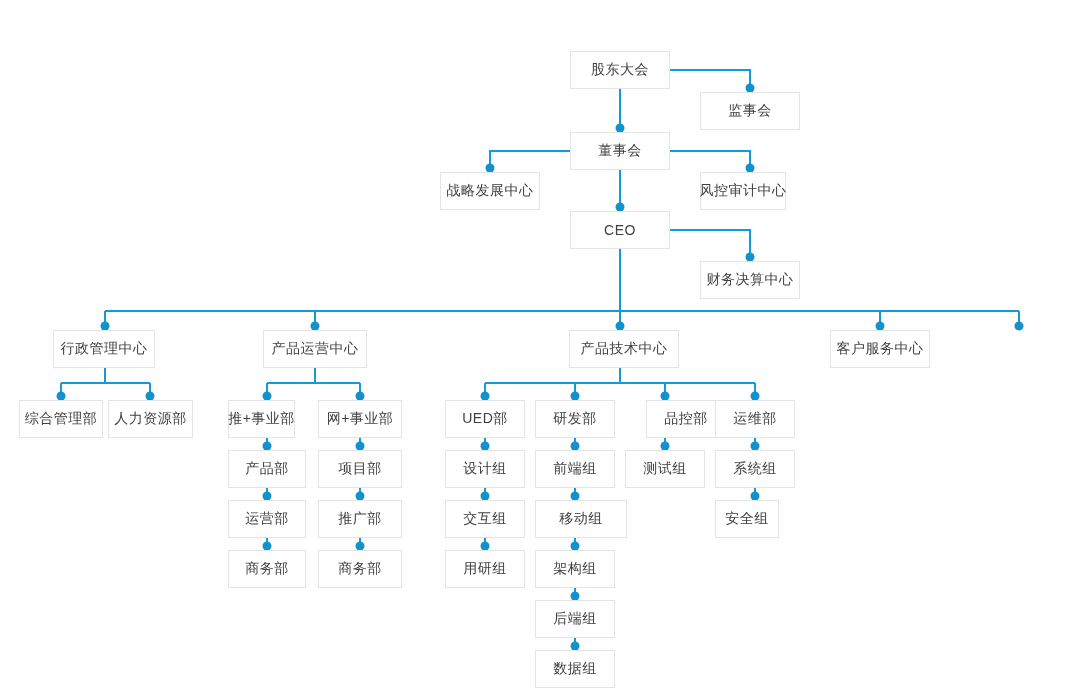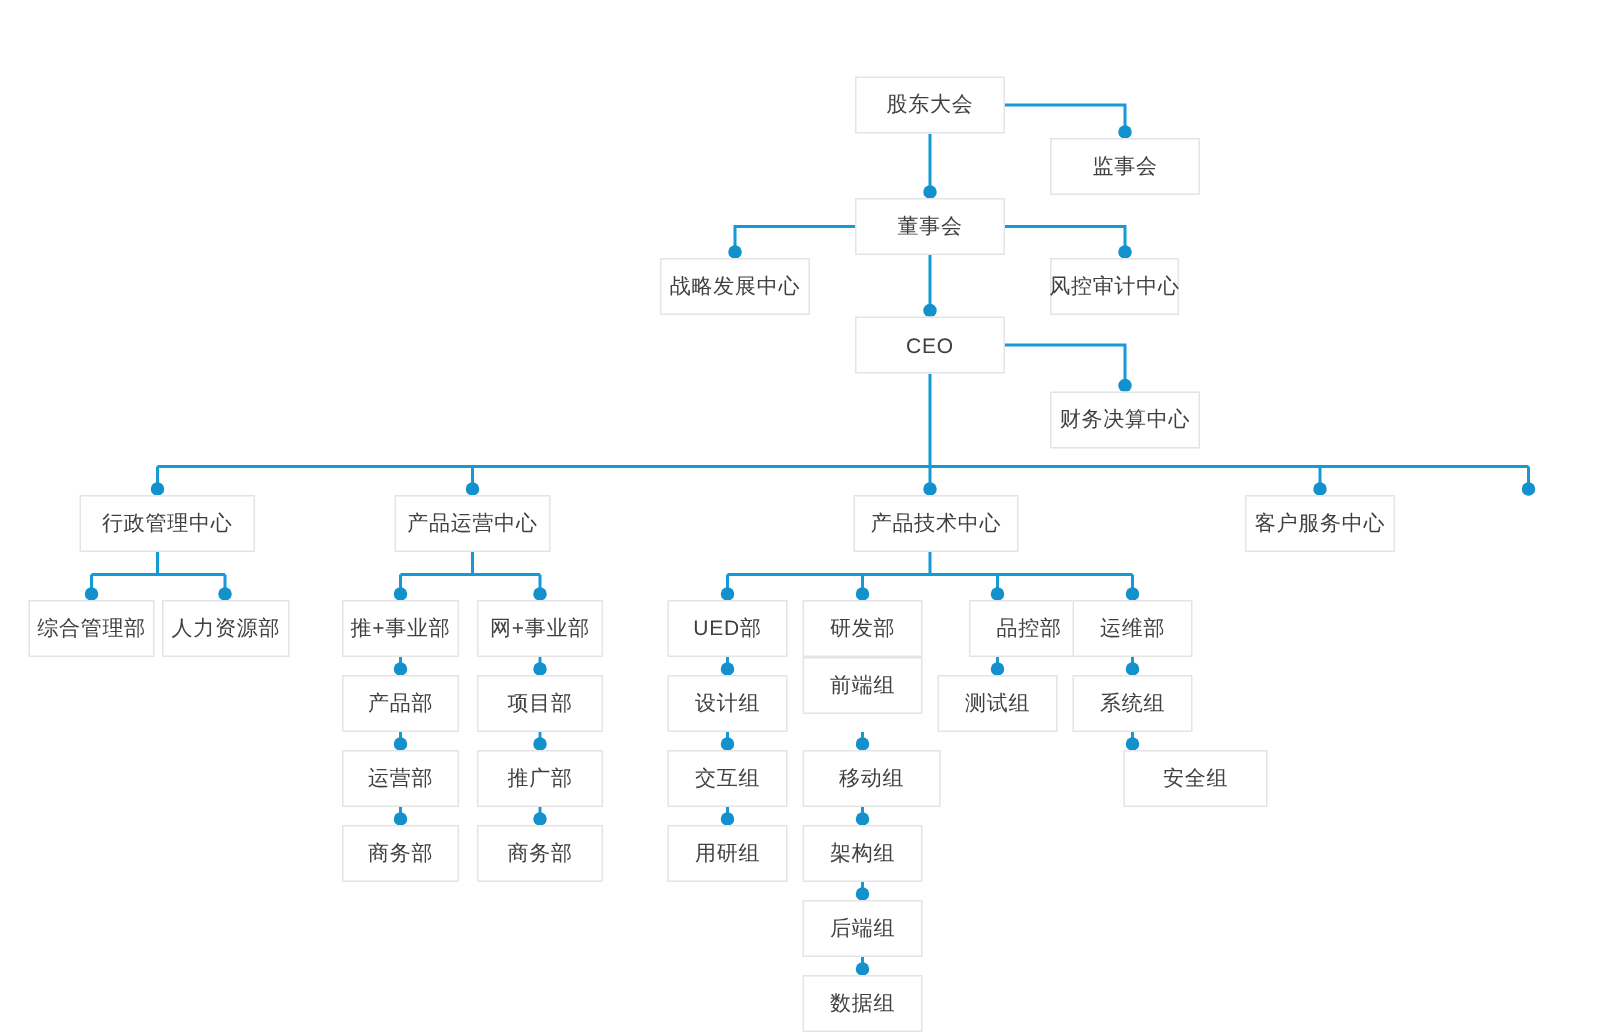--- a/index.html
+++ b/index.html
@@ -79,49 +79,49 @@
   </svg>
 
   <div class="node" style="left:570px;top:51px;width:100px">股东大会</div>
   <div class="node" style="left:700px;top:92px;width:100px">监事会</div>
   <div class="node" style="left:570px;top:132px;width:100px">董事会</div>
   <div class="node" style="left:440px;top:172px;width:100px">战略发展中心</div>
   <div class="node" style="left:700px;top:172px;width:86px">风控审计中心</div>
   <div class="node" style="left:570px;top:211px;width:100px">CEO</div>
   <div class="node" style="left:700px;top:261px;width:100px">财务决算中心</div>
 
-  <div class="node" style="left:53px;top:330px;width:117px">行政管理中心</div>
+  <div class="node" style="left:53px;top:330px;width:102px">行政管理中心</div>
   <div class="node" style="left:263px;top:330px;width:104px">产品运营中心</div>
   <div class="node" style="left:569px;top:330px;width:110px">产品技术中心</div>
   <div class="node" style="left:830px;top:330px;width:100px">客户服务中心</div>
 
   <div class="node" style="left:19px;top:400px;width:84px">综合管理部</div>
   <div class="node" style="left:108px;top:400px;width:85px">人力资源部</div>
 
-  <div class="node" style="left:228px;top:400px;width:78px">推+事业部</div>
+  <div class="node" style="left:228px;top:400px;width:67px">推+事业部</div>
   <div class="node" style="left:318px;top:400px;width:84px">网+事业部</div>
   <div class="node" style="left:228px;top:450px;width:78px">产品部</div>
   <div class="node" style="left:228px;top:500px;width:78px">运营部</div>
   <div class="node" style="left:228px;top:550px;width:78px">商务部</div>
   <div class="node" style="left:318px;top:450px;width:84px">项目部</div>
   <div class="node" style="left:318px;top:500px;width:84px">推广部</div>
   <div class="node" style="left:318px;top:550px;width:84px">商务部</div>
 
   <div class="node" style="left:445px;top:400px;width:80px">UED部</div>
   <div class="node" style="left:445px;top:450px;width:80px">设计组</div>
   <div class="node" style="left:445px;top:500px;width:80px">交互组</div>
   <div class="node" style="left:445px;top:550px;width:80px">用研组</div>
 
   <div class="node" style="left:535px;top:400px;width:80px">研发部</div>
-  <div class="node" style="left:535px;top:438px;width:80px">前端组</div>
+  <div class="node" style="left:535px;top:450px;width:80px">前端组</div>
   <div class="node" style="left:535px;top:500px;width:92px">移动组</div>
   <div class="node" style="left:535px;top:550px;width:80px">架构组</div>
   <div class="node" style="left:535px;top:600px;width:80px">后端组</div>
   <div class="node" style="left:535px;top:650px;width:80px">数据组</div>
 
   <div class="node" style="left:646px;top:400px;width:80px">品控部</div>
   <div class="node" style="left:625px;top:450px;width:80px">测试组</div>
 
   <div class="node" style="left:715px;top:400px;width:80px">运维部</div>
   <div class="node" style="left:715px;top:450px;width:80px">系统组</div>
-  <div class="node" style="left:749px;top:500px;width:96px">安全组</div>
+  <div class="node" style="left:715px;top:500px;width:64px">安全组</div>
 
 </div>
 
 </body></html>

